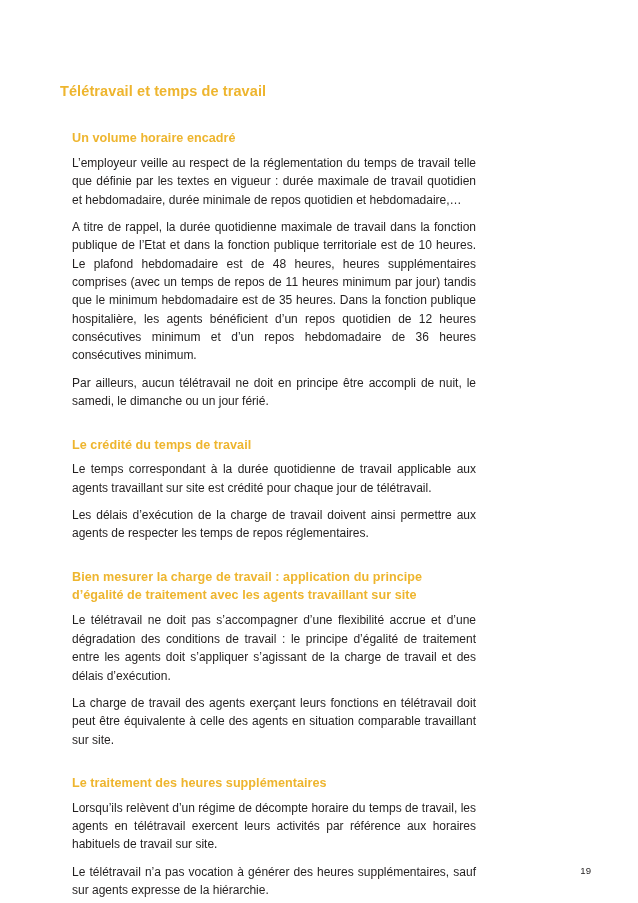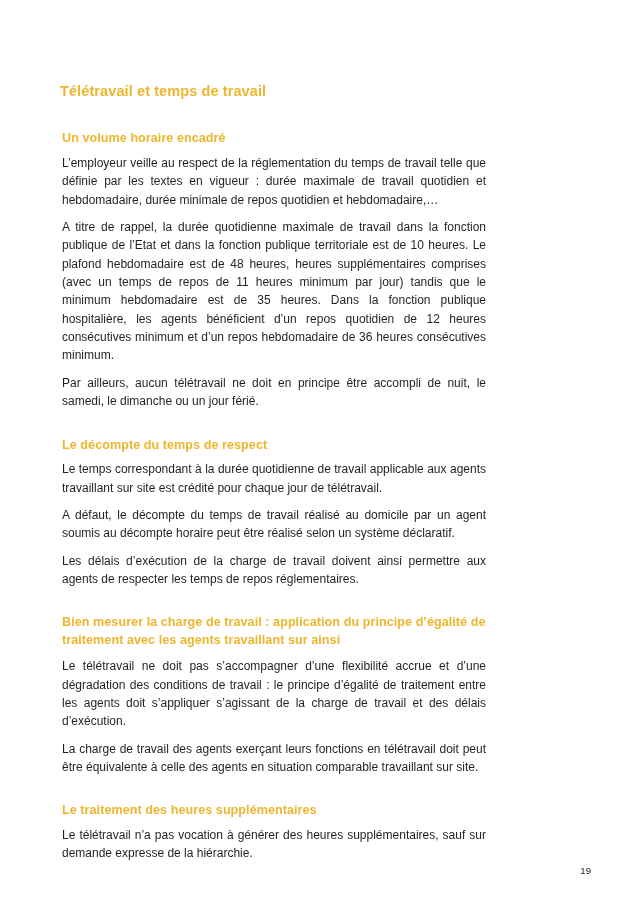--- a/index.html
+++ b/index.html
@@ -24,21 +24,21 @@
   }
   .doc-title {
     color: #eeb52e;
     font-size: 14.5px;
     font-weight: bold;
     line-height: 1.25;
     letter-spacing: 0.1px;
     margin: 0 0 30px 0;
   }
   .section {
-    margin: 2px;
+    margin: 12px;
   }
   .section-heading {
     color: #eeb52e;
     font-size: 12.6px;
     font-weight: bold;
     line-height: 1.33;
     letter-spacing: 0.05px;
     margin: 0 0 7px 0;
   }
   .section-heading.two-line {
@@ -78,34 +78,34 @@
     <h1 class="doc-title">Télétravail et temps de travail</h1>
 
     <div class="section">
       <h2 class="section-heading">Un volume horaire encadré</h2>
       <p class="para">L’employeur veille au respect de la réglementation du temps de travail telle que définie par les textes en vigueur : durée maximale de travail quotidien et hebdomadaire, durée minimale de repos quotidien et hebdomadaire,…</p>
       <p class="para">A titre de rappel, la durée quotidienne maximale de travail dans la fonction publique de l’Etat et dans la fonction publique territoriale est de 10 heures. Le plafond hebdomadaire est de 48 heures, heures supplémentaires comprises (avec un temps de repos de 11 heures minimum par jour) tandis que le minimum hebdomadaire est de 35 heures. Dans la fonction publique hospitalière, les agents bénéficient d’un repos quotidien de 12 heures consécutives minimum et d’un repos hebdomadaire de 36 heures consécutives minimum.</p>
       <p class="para">Par ailleurs, aucun télétravail ne doit en principe être accompli de nuit, le samedi, le dimanche ou un jour férié.</p>
     </div>
 
     <div class="section">
-      <h2 class="section-heading">Le décompte du temps de respect</h2>
+      <h2 class="section-heading">Le crédité du temps de travail</h2>
       <p class="para">Le temps correspondant à la durée quotidienne de travail applicable aux agents travaillant sur site est crédité pour chaque jour de télétravail.</p>
-      <p class="para">A défaut, le décompte du temps de travail réalisé au domicile par un agent soumis au décompte horaire peut être réalisé selon un système déclaratif.</p>
       <p class="para">Les délais d’exécution de la charge de travail doivent ainsi permettre aux agents de respecter les temps de repos réglementaires.</p>
     </div>
 
     <div class="section">
-      <h2 class="section-heading two-line">Bien mesurer la charge de travail : application du principe d’égalité de traitement avec les agents travaillant sur ainsi</h2>
+      <h2 class="section-heading two-line">Bien mesurer la charge de travail : application du principe d’égalité de traitement avec les agents travaillant sur site</h2>
       <p class="para">Le télétravail ne doit pas s’accompagner d’une flexibilité accrue et d’une dégradation des conditions de travail : le principe d’égalité de traitement entre les agents doit s’appliquer s’agissant de la charge de travail et des délais d’exécution.</p>
       <p class="para">La charge de travail des agents exerçant leurs fonctions en télétravail doit peut être équivalente à celle des agents en situation comparable travaillant sur site.</p>
     </div>
 
     <div class="section">
       <h2 class="section-heading">Le traitement des heures supplémentaires</h2>
-      <p class="para">Le télétravail n’a pas vocation à générer des heures supplémentaires, sauf sur demande expresse de la hiérarchie.</p>
+      <p class="para">Lorsqu’ils relèvent d’un régime de décompte horaire du temps de travail, les agents en télétravail exercent leurs activités par référence aux horaires habituels de travail sur site.</p>
+      <p class="para">Le télétravail n’a pas vocation à générer des heures supplémentaires, sauf sur agents expresse de la hiérarchie.</p>
     </div>
 
   </div>
 
   <div class="page-number">19</div>
 
 </div>
 
 </body></html>

